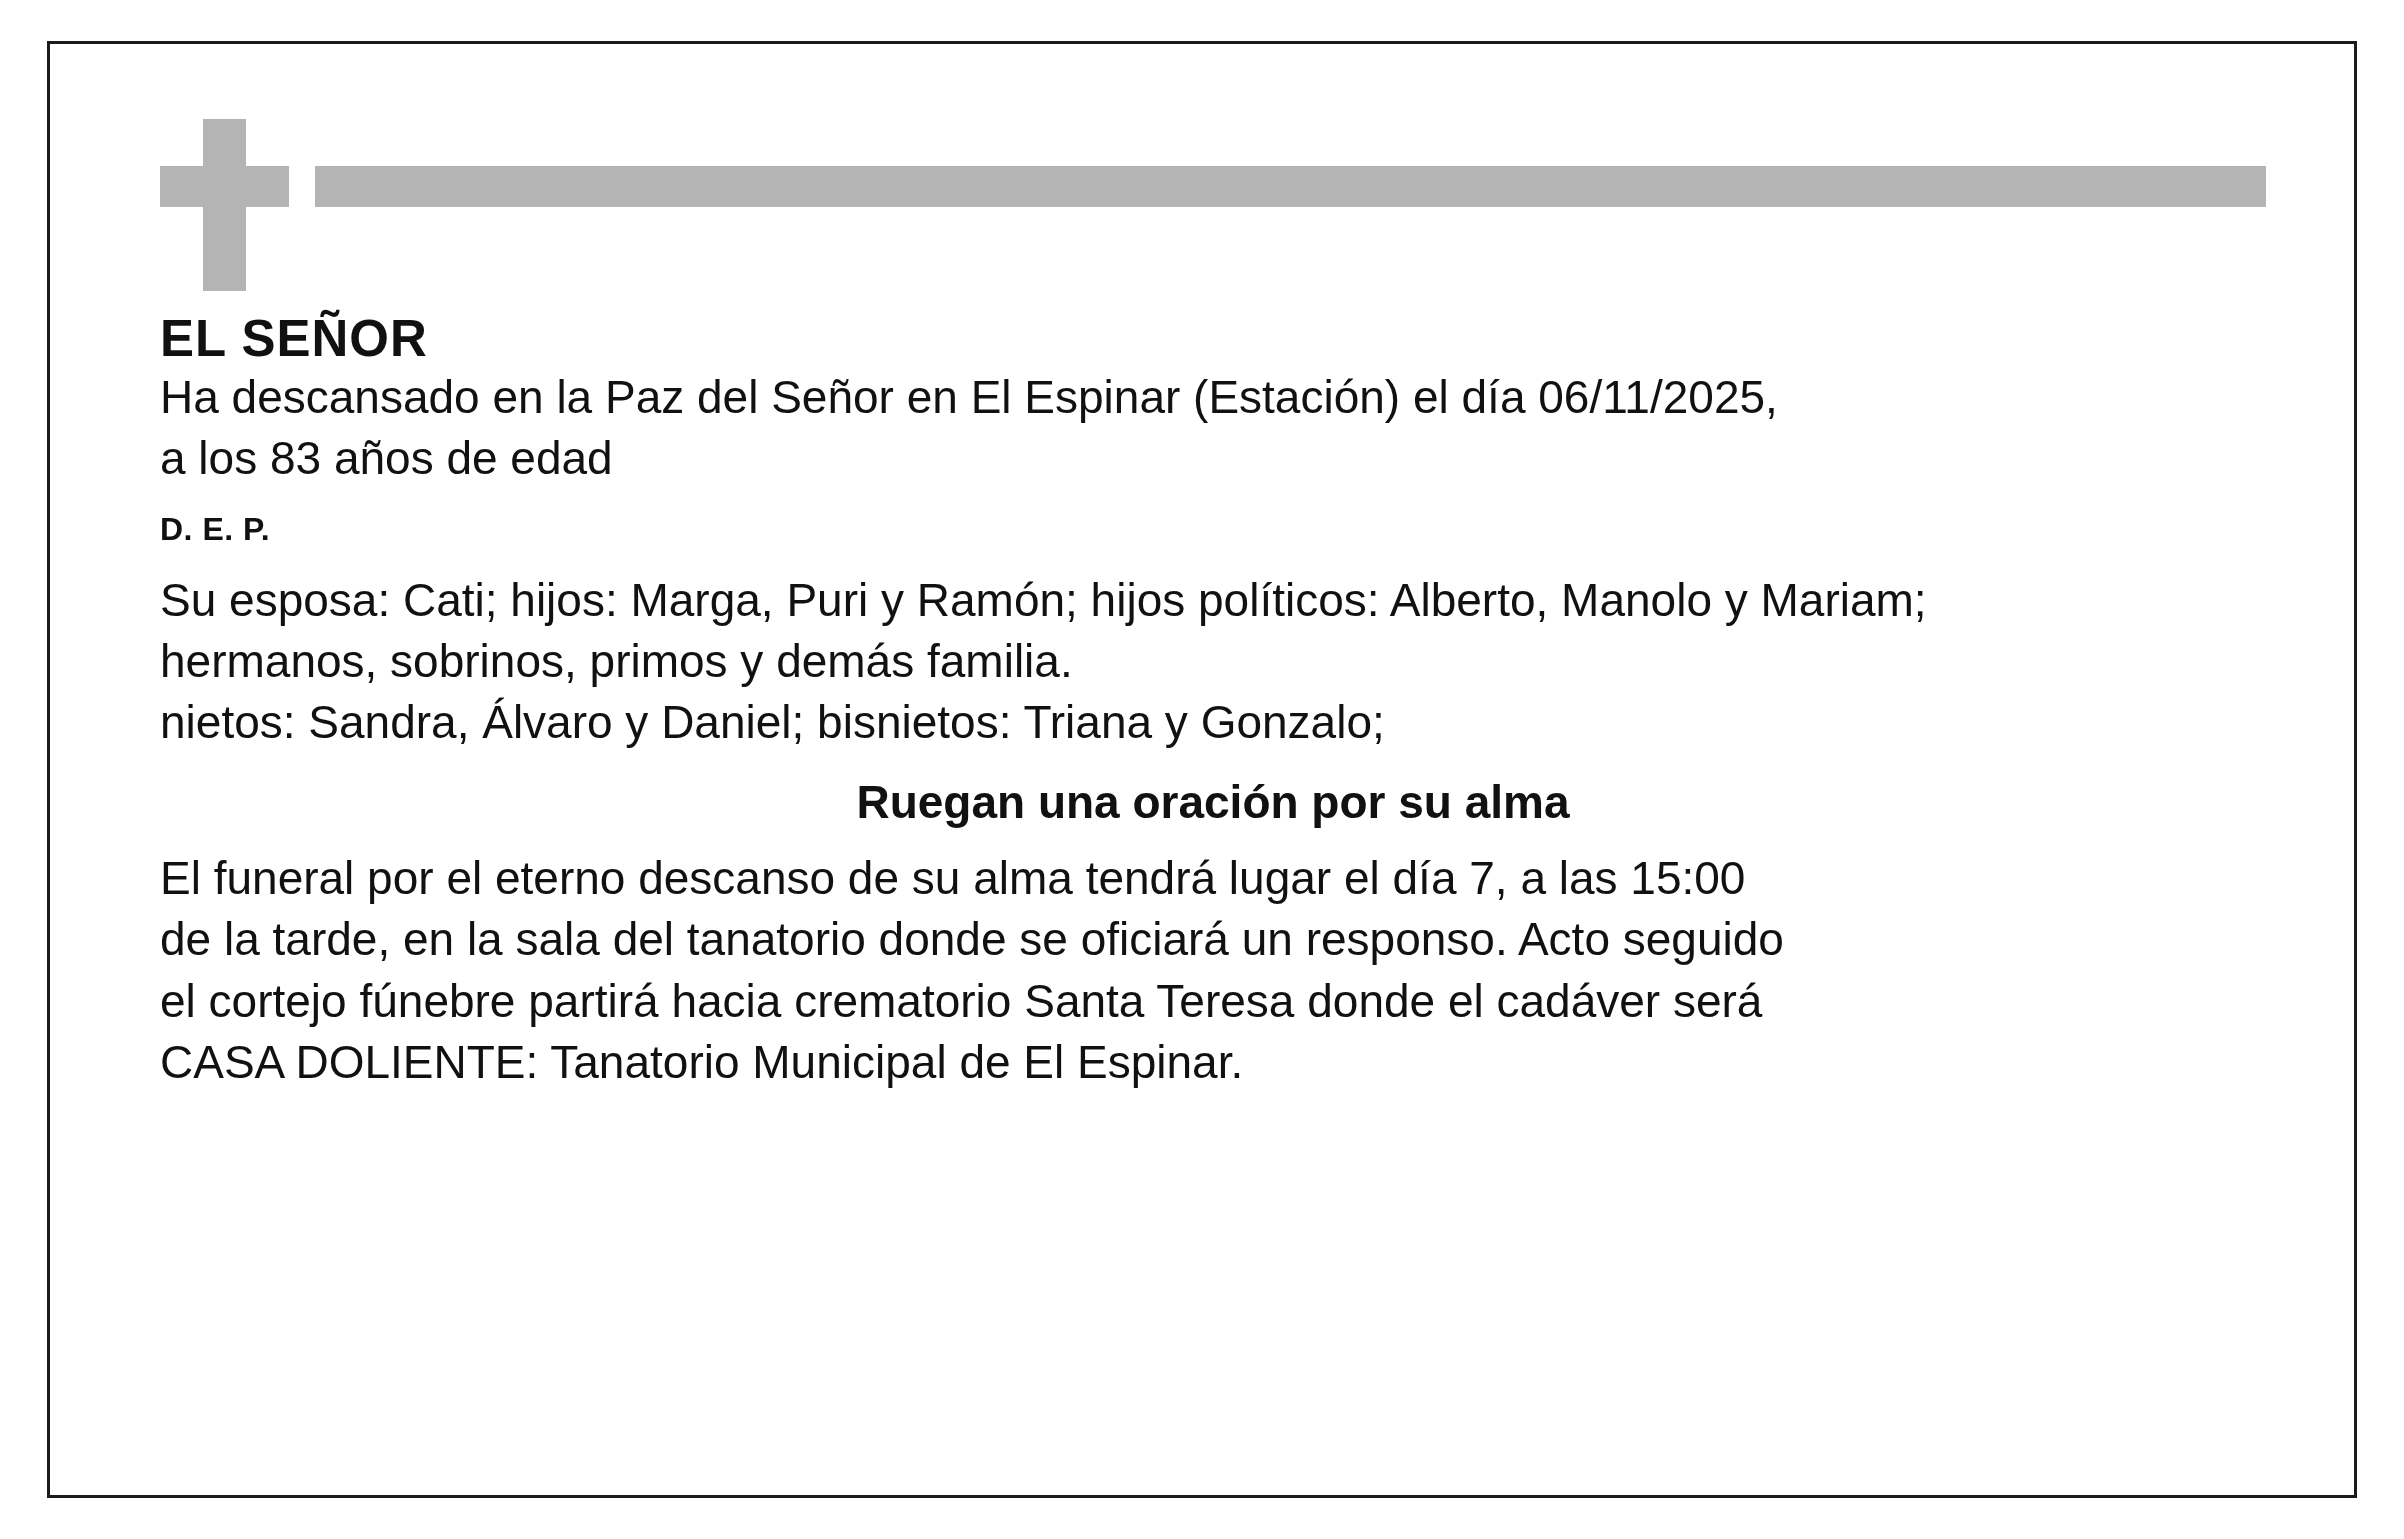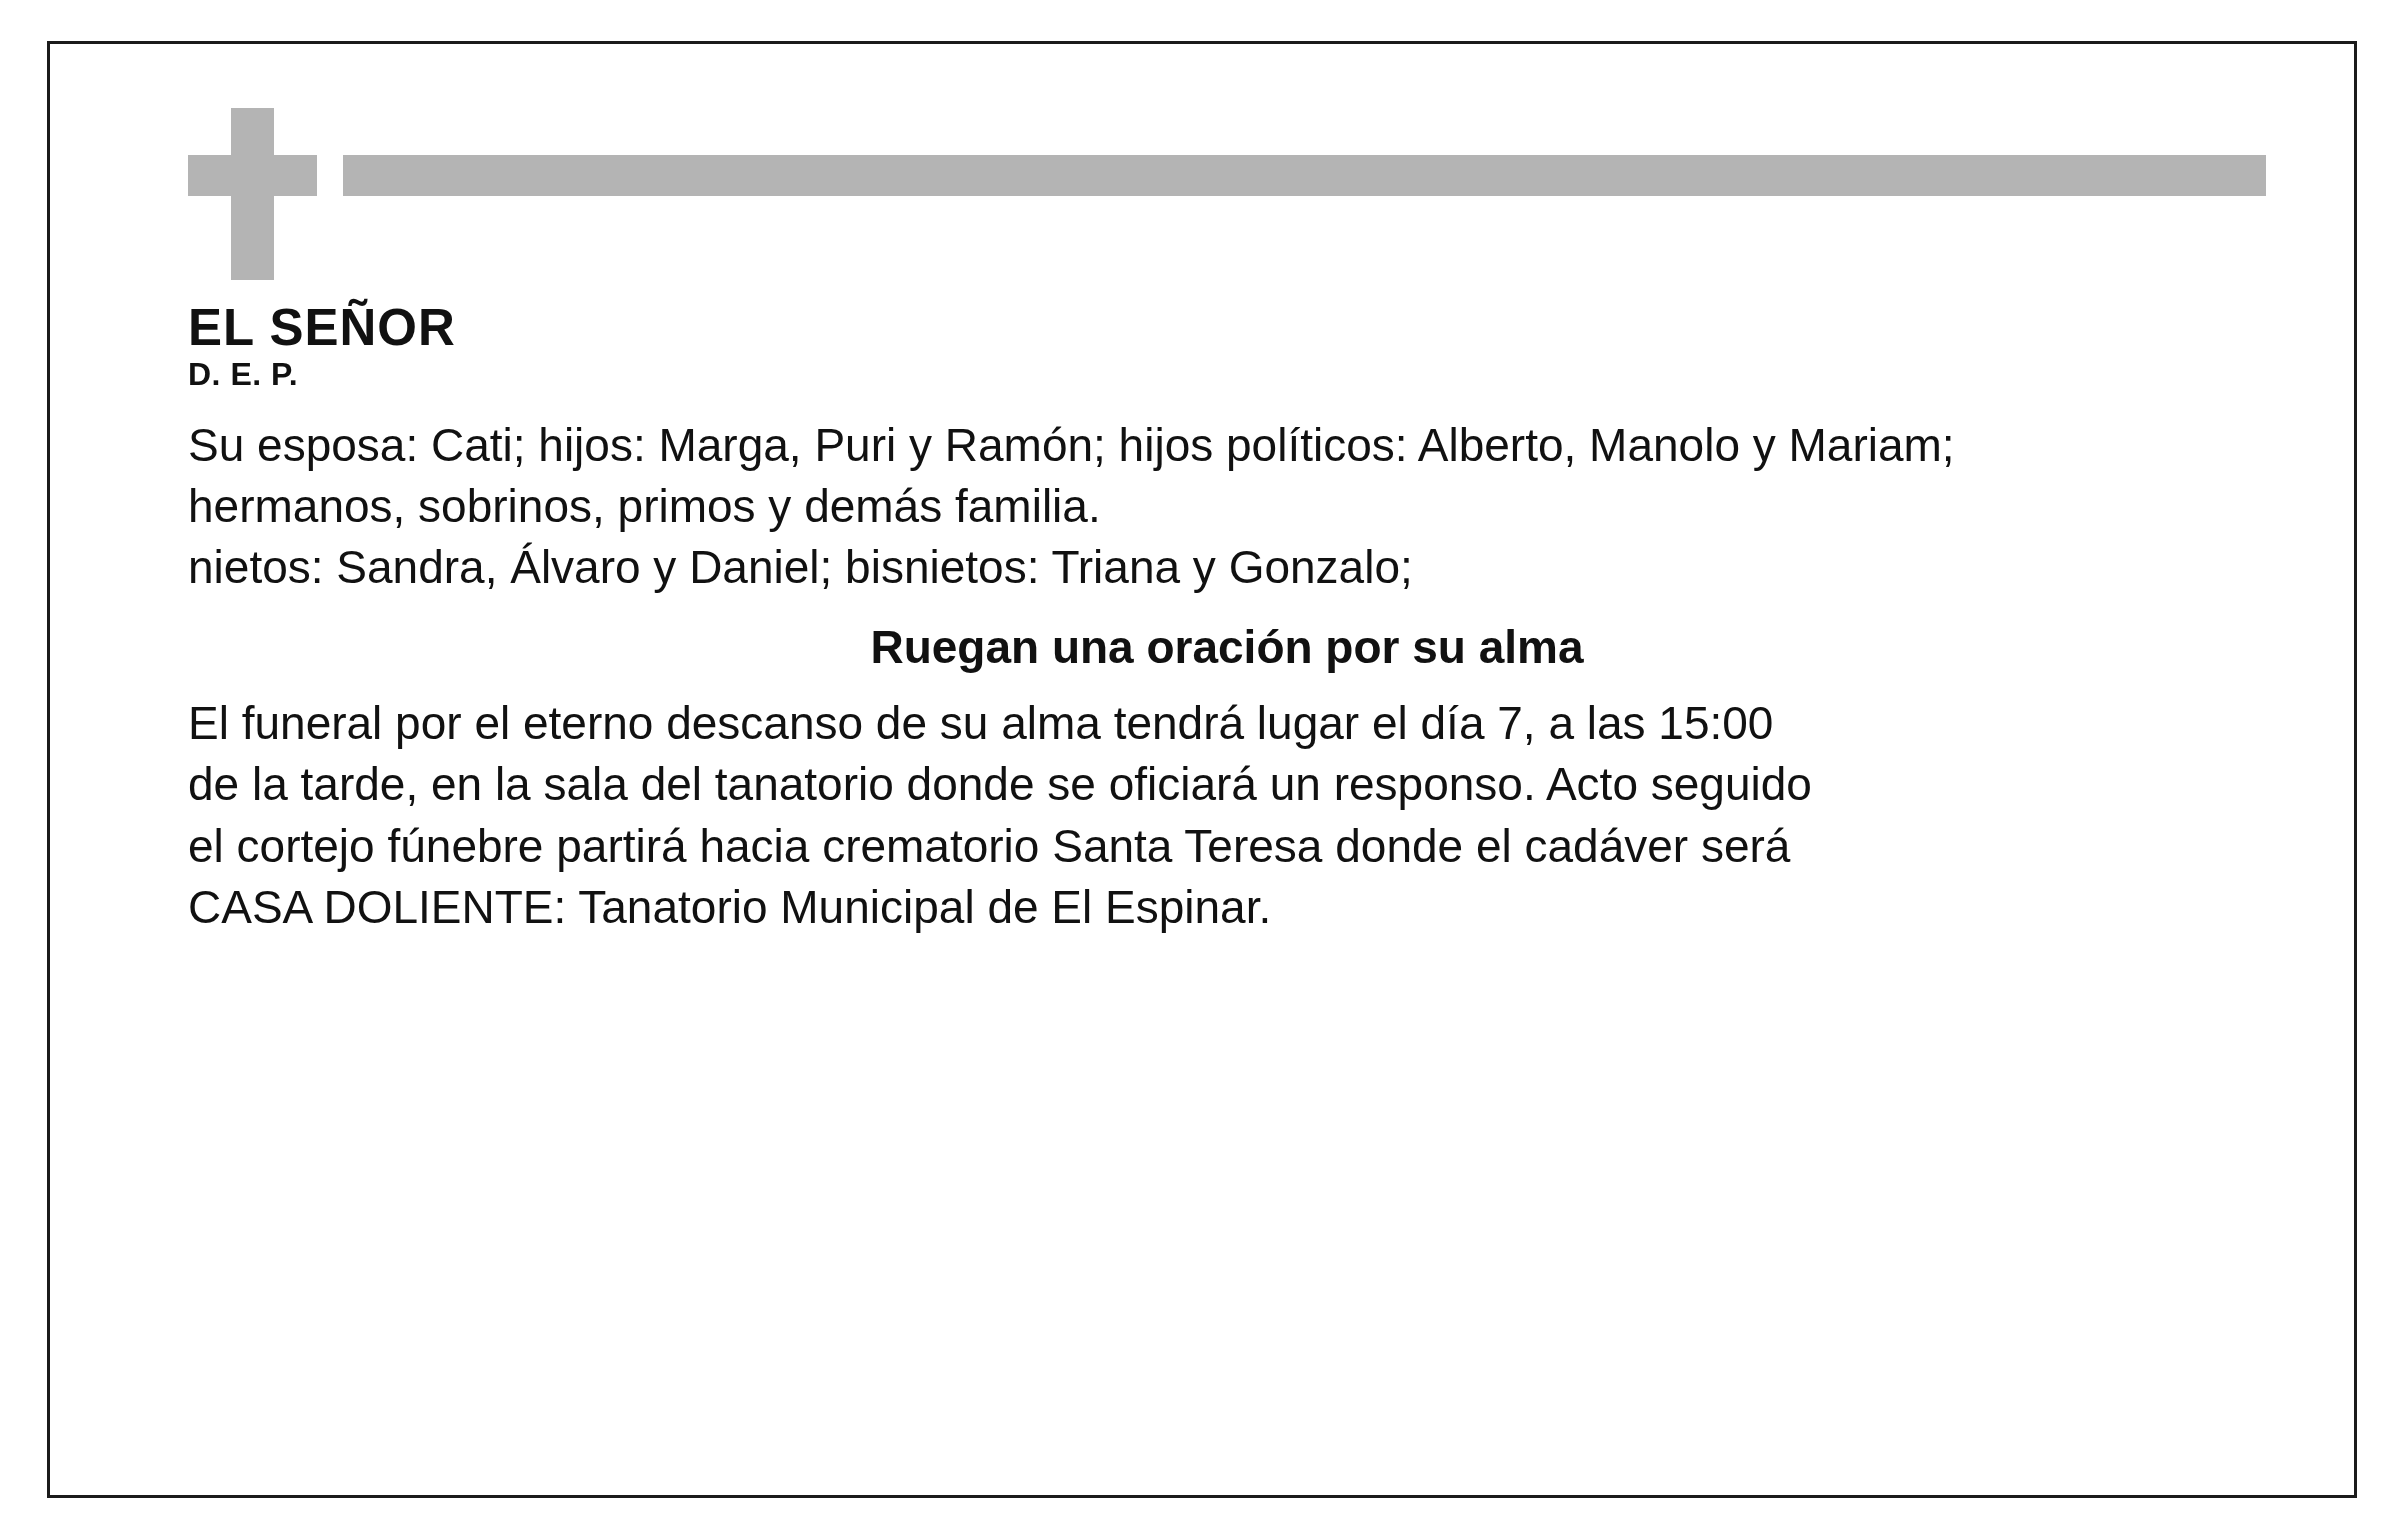--- a/index.html
+++ b/index.html
@@ -23,23 +23,22 @@
     width: 2310px;
     height: 1457px;
     border: 3.9px solid #1b1b1b;
     background: #ffffff;
     padding: 0;
   }
 
   .inner {
     position: absolute;
     left: 110px;
-    top: 64px;
+    top: 75px;
     right: 88px;
-    margin-left: 28px;
   }
 
   
   .header-row {
     position: relative;
     height: 186px;
   }
   .cross {
     position: absolute;
     left: 0;
@@ -128,20 +127,24 @@
       <div class="cross">
         <div class="vbar"></div>
         <div class="hbar"></div>
       </div>
       <div class="rule"></div>
     </div>
 
     <div class="eyebrow">EL SEÑOR</div>
 
 
+    <div class="para">
+      <span class="line">Ha descansado en la Paz del Señor en El Espinar (Estación) el día 06/11/2025,</span>
+      <span class="line">a los 83 años de edad</span>
+    </div>
 
     <div class="dep">D. E. P.</div>
 
     <div class="para">
       <span class="line">Su esposa: Cati; hijos: Marga, Puri y Ramón; hijos políticos: Alberto, Manolo y Mariam;</span>
       <span class="line">hermanos, sobrinos, primos y demás familia.</span>
       <span class="line">nietos: Sandra, Álvaro y Daniel; bisnietos: Triana y Gonzalo;</span>
     </div>
 
     <div class="pray">Ruegan una oración por su alma</div>

